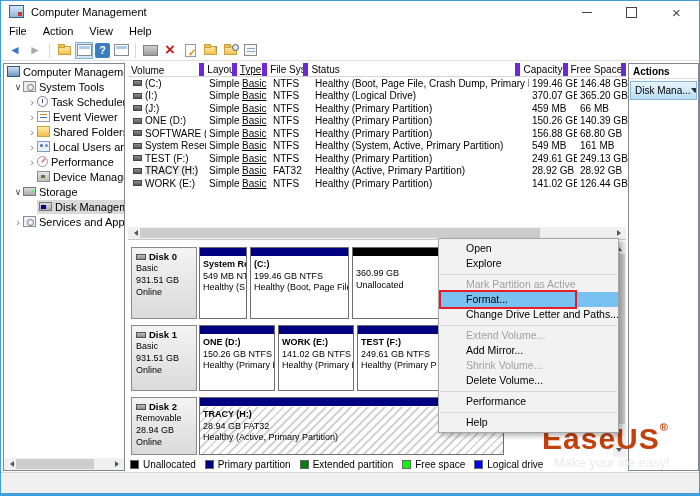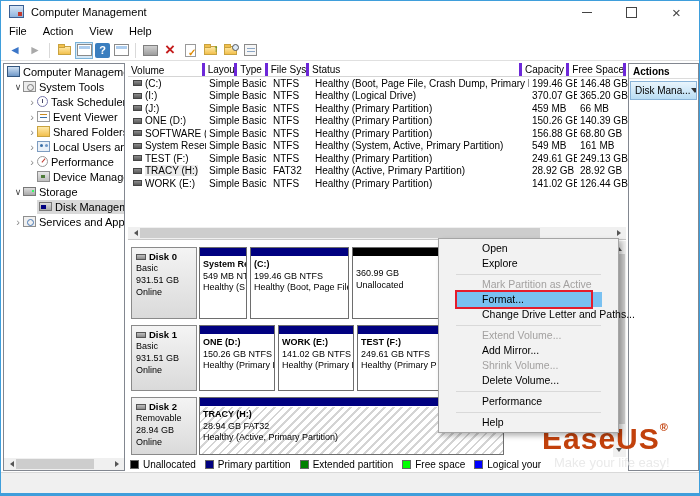--- a/index.html
+++ b/index.html
@@ -82,25 +82,25 @@
   .arr-l { width:0; height:0; border:3px solid transparent; border-right:4px solid #555; }
   .arr-r { width:0; height:0; border:3px solid transparent; border-left:4px solid #555; }
   .arr-u { width:0; height:0; border:3px solid transparent; border-bottom:4px solid #555; }
   .arr-d { width:0; height:0; border:3px solid transparent; border-top:4px solid #555; }
   .hthumb { height:10px; background:#cdcdcd; }
 
   
   .center { position:absolute; left:127px; top:62px; width:498px; height:408px; background:#fff; }
   .volume-pane { position:absolute; left:0; top:0; right:0; height:177px; border-bottom:1px solid #c8c8c8; }
   .vh { display:flex; height:14px; font-size:10px; border-bottom:1px solid #d5d5d5; }
-  .vh > div { border-right:3px solid #6d28d9; padding:1px 0 0 3px; overflow:hidden; white-space:nowrap; }
+  .vh > div { border-right:5px solid #6d28d9; padding:1px 0 0 3px; overflow:hidden; white-space:nowrap; }
   .vrow { display:flex; height:12.5px; font-size:10px; align-items:center; }
   .vrow > div { padding-left:3px; overflow:hidden; white-space:nowrap; flex:none; }
   .c-vol { width:78px; display:flex; align-items:center; gap:3px; }
-  .c-lay { width:33px; } .c-typ { width:31px; } .c-fs { width:42px; }
+  .c-lay { width:33px; } .c-typ { width:31px;text-decoration:underline; } .c-fs { width:42px; }
   .c-st  { width:217px; } .c-cap { width:48px; } .c-fr { flex:1 1 auto; }
   .vico { width:9px; height:6px; flex:none; background:linear-gradient(#8d8d8d,#5a5a5a); border:1px solid #444; margin-left:2px; }
   .vname.hl { background:#ececec; }
 
   .disk-pane { position:absolute; left:0; right:13px; top:178px; bottom:14px; background:#fff; overflow:hidden; }
   .disk-row { position:absolute; left:3px; display:flex; }
   .disk-label { width:66px; flex:none; background:linear-gradient(#f4f4f4,#dadada); border:1px solid #8a8a8a; padding:3px 4px; font-size:9px; line-height:1.3; }
   .dname { font-size:9.5px; font-weight:bold; display:flex; align-items:center; gap:3px; }
   .dico { width:10px; height:6px; background:linear-gradient(#bdbdbd,#8a8a8a); border:1px solid #555; flex:none; }
   .parts { display:flex; gap:3px; margin-left:2px; flex:1; }
@@ -126,21 +126,21 @@
   
   .actions { position:absolute; left:627px; top:62px; width:71px; height:408px; border:1px solid #828790; background:#fff; }
   .actions-header { font-size:10px; font-weight:bold; padding:2px 4px 1px; border-bottom:1px solid #dcdcdc; }
   .actions-button { margin:2px 1px 0; height:19px; background:linear-gradient(#e9f5fd,#b9ddf3); border:1px solid #8ab4d8; display:flex; align-items:center; justify-content:space-between; padding:0 4px; font-size:10px; white-space:nowrap; overflow:hidden; }
   .caret { width:0; height:0; border:4px solid transparent; border-top:5px solid #333; margin-top:4px; flex:none; }
 
   
   .statusbar { position:absolute; left:0; right:0; top:471px; height:21px; background:#f0f0f0; border-top:1px solid #d9d9d9; }
 
   
-  .context-menu { position:absolute; left:437px; top:237px; width:181px; background:#f2f2f2; border:1px solid #a5a5a5; box-shadow:3px 3px 5px rgba(0,0,0,0.28); padding:2px 16px; z-index:50; }
+  .context-menu { position:absolute; left:437px; top:237px; width:181px; background:#f2f2f2; border:1px solid #a5a5a5; box-shadow:3px 3px 5px rgba(0,0,0,0.28); padding:2px 0; z-index:50; }
   .cm-item { position:relative; height:15px; line-height:15px; padding-left:27px; font-size:10.5px; white-space:nowrap; }
   .cm-item.disabled { color:#a3a1a0; }
   .cm-item.highlight { background:#79c1f1; }
   .cm-sep { height:1px; background:#d9d9d9; margin:2.5px 1px; }
   .red-box { position:absolute; left:0; top:-2px; width:138px; height:19px; border:2px solid #e41c2c; pointer-events:none; z-index:2; }
 
   
   .watermark { position:absolute; left:541px; top:420px; z-index:40; pointer-events:none; }
   .wm-brand { font-size:30px; font-weight:bold; color:#c2410c; letter-spacing:1px; line-height:1.1; }
   .wm-brand sup { font-size:11px; vertical-align:18px; }
@@ -523,21 +523,21 @@
       <span class="leg">
           <span class="sw sw2"></span>
           <span>Extended partition</span>
         </span>
       <span class="leg">
           <span class="sw sw3"></span>
           <span>Free space</span>
         </span>
       <span class="leg">
           <span class="sw sw4"></span>
-          <span>Logical your</span>
+          <span>Logical drive</span>
         </span>
     </div>
   </div>
 
   <div class="actions">
     <div class="actions-header">Actions</div>
     <div class="actions-button">
       <span>Disk Mana...</span>
       <span class="caret"></span>
     </div>

